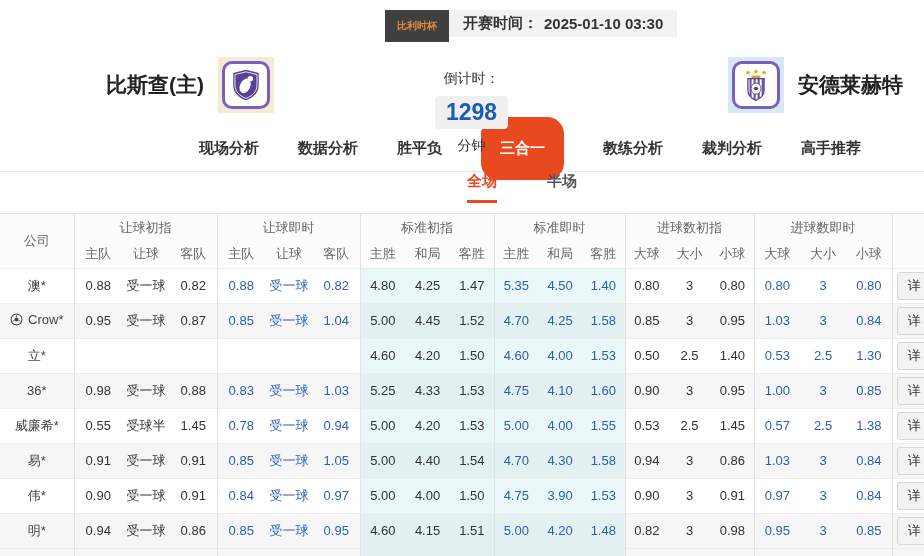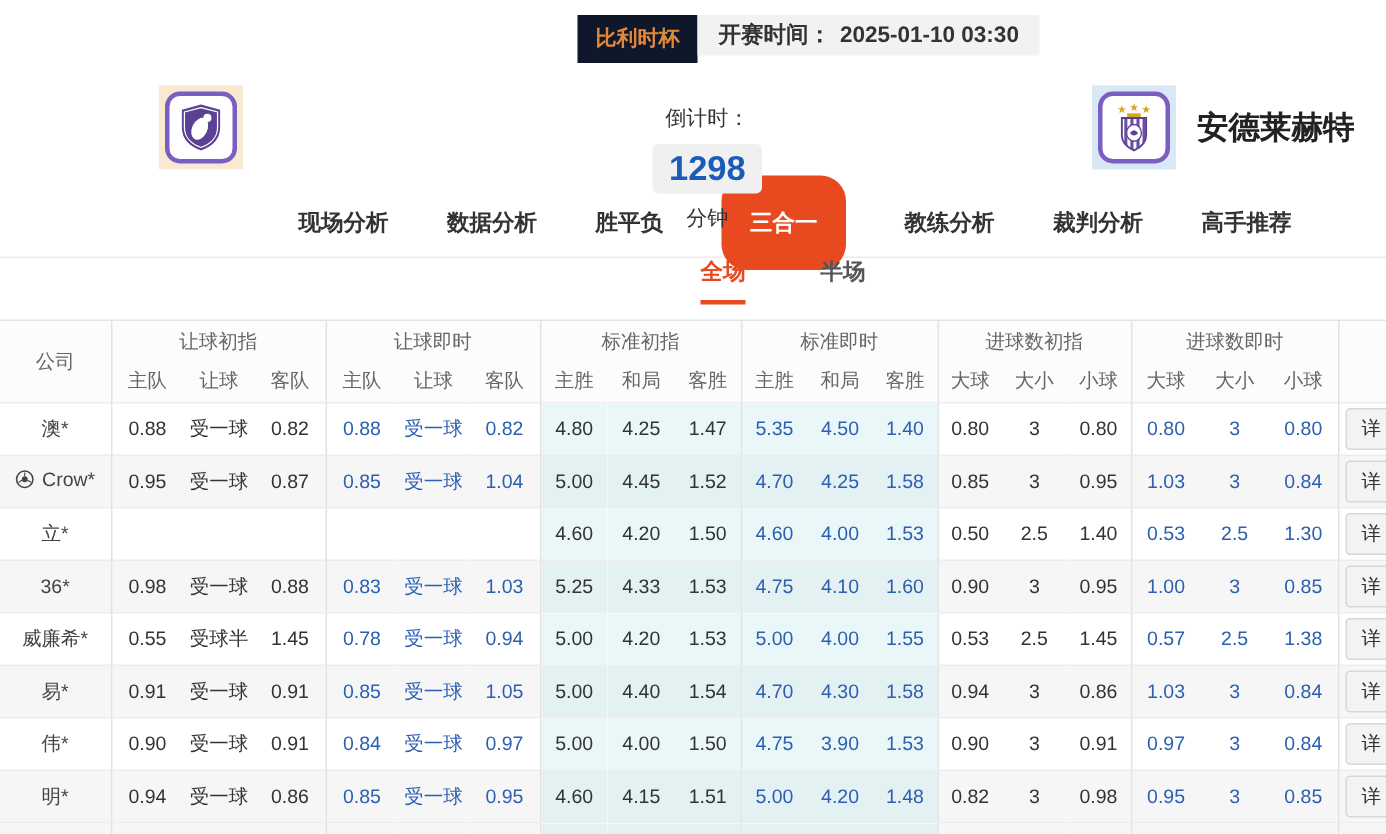--- a/index.html
+++ b/index.html
@@ -5,21 +5,21 @@
   * { box-sizing: border-box; }
   body { margin: 0; background: #fff; }
   .page {
     position: relative; width: 924px; height: 556px; overflow: hidden;
     background: #fff; font-family: "Liberation Sans", "DejaVu Sans", sans-serif;
   }
 
   
   .topbar { position: relative; height: 46px; }
   .tag-unit { position: absolute; left: 385px; top: 10px; display: flex; height: 27px; }
-  .league-tag { background: #0f172a; color: #e0893d; font-weight: bold; font-size: 14px;
+  .league-tag { background: #404040; color: #e0893d; font-weight: bold; font-size: 10px;
     display: flex; align-items: center; padding: 16px 12px; cursor: pointer; }
   .kickoff { background: #f2f2f2; color: #333; font-weight: bold; font-size: 15px;
     display: flex; align-items: center; padding: 0 14px; gap: 6px; white-space: nowrap; }
 
   
   .teams { position: relative; height: 80px; }
   .team { position: absolute; top: 11px; display: flex; align-items: center; gap: 14px; height: 56px; }
   .team.home { left: 106px; }
   .team.away { left: 728px; }
   .team-name { font-size: 21px; font-weight: bold; color: #222; white-space: nowrap; }
@@ -72,20 +72,21 @@
       <span class="league-tag">比利时杯</span>
       <span class="kickoff">
         <span>开赛时间：</span>
         <span>2025-01-10 03:30</span>
       </span>
     </div>
   </div>
 
   <div class="teams">
     <div class="team home">
+      <span class="team-name">比斯查(主)</span>
       <span class="tile home-tile">
         <span class="crest-box">
           <svg viewBox="0 0 40 40" width="34" height="34">
             <path d="M20 2 L35 6 V20 C35 29 29 35 20 38 C11 35 5 29 5 20 V6 Z" fill="#5b4193"></path>
             <path d="M20 4.5 L33 7.8 V20 C33 27.5 27.5 33 20 35.7 C12.5 33 7 27.5 7 20 V7.8 Z" fill="none" stroke="#fff" stroke-width="1"></path>
             <ellipse cx="19" cy="21" rx="6" ry="9" fill="#fff" transform="rotate(25 19 21)"></ellipse>
             <circle cx="25" cy="12.5" r="3.2" fill="#fff"></circle>
           </svg>
         </span>
       </span>

